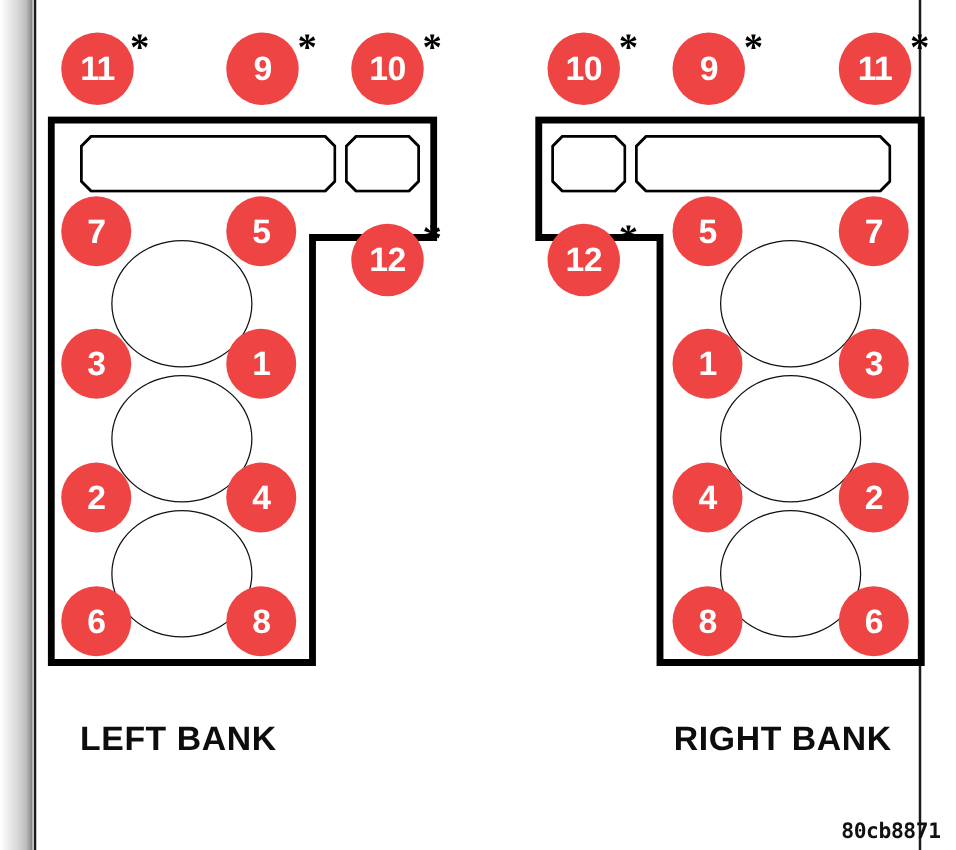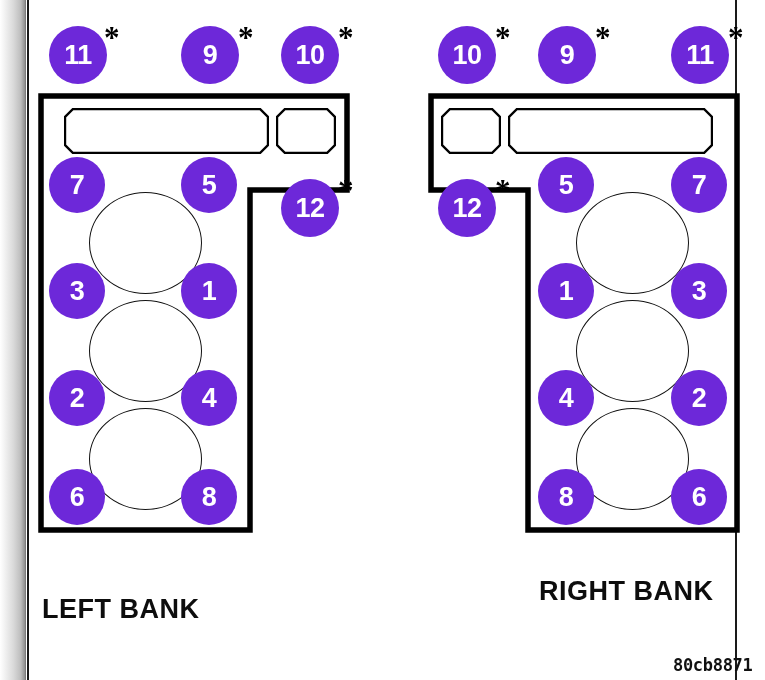--- a/index.html
+++ b/index.html
@@ -53,21 +53,21 @@
     border:1.6px solid #111111;
     border-radius:50%;
     background:#ffffff;
     box-sizing:border-box;
   }
 
   
   .disc{
     position:absolute;
     border-radius:50%;
-    background:#6d28d9;
+    background:#ef4444;
     color:#ffffff;
     display:flex;
     align-items:center;
     justify-content:center;
     font-weight:bold;
     line-height:1;
     letter-spacing:-0.5px;
     user-select:none;
   }
   .disc.d-plug{
@@ -179,21 +179,21 @@
     <span>4</span>
   </div>
 
   <div class="disc d-plug" style="left:49px; top:469px;">
     <span>6</span>
   </div>
   <div class="disc d-plug" style="left:181px; top:469px;">
     <span>8</span>
   </div>
 
-  <div class="bank-caption" style="left:42px; top:576px;margin-top:18px;">LEFT BANK</div>
+  <div class="bank-caption" style="left:64px; top:576px;">LEFT BANK</div>
 
   <div class="disc d-coil" style="left:438px; top:26px;">
     <span>10</span>
   </div>
   <div class="asterisk" style="left:495px; top:22px;">*</div>
 
   <div class="disc d-coil" style="left:538px; top:26px;">
     <span>9</span>
   </div>
   <div class="asterisk" style="left:595px; top:22px;">*</div>

